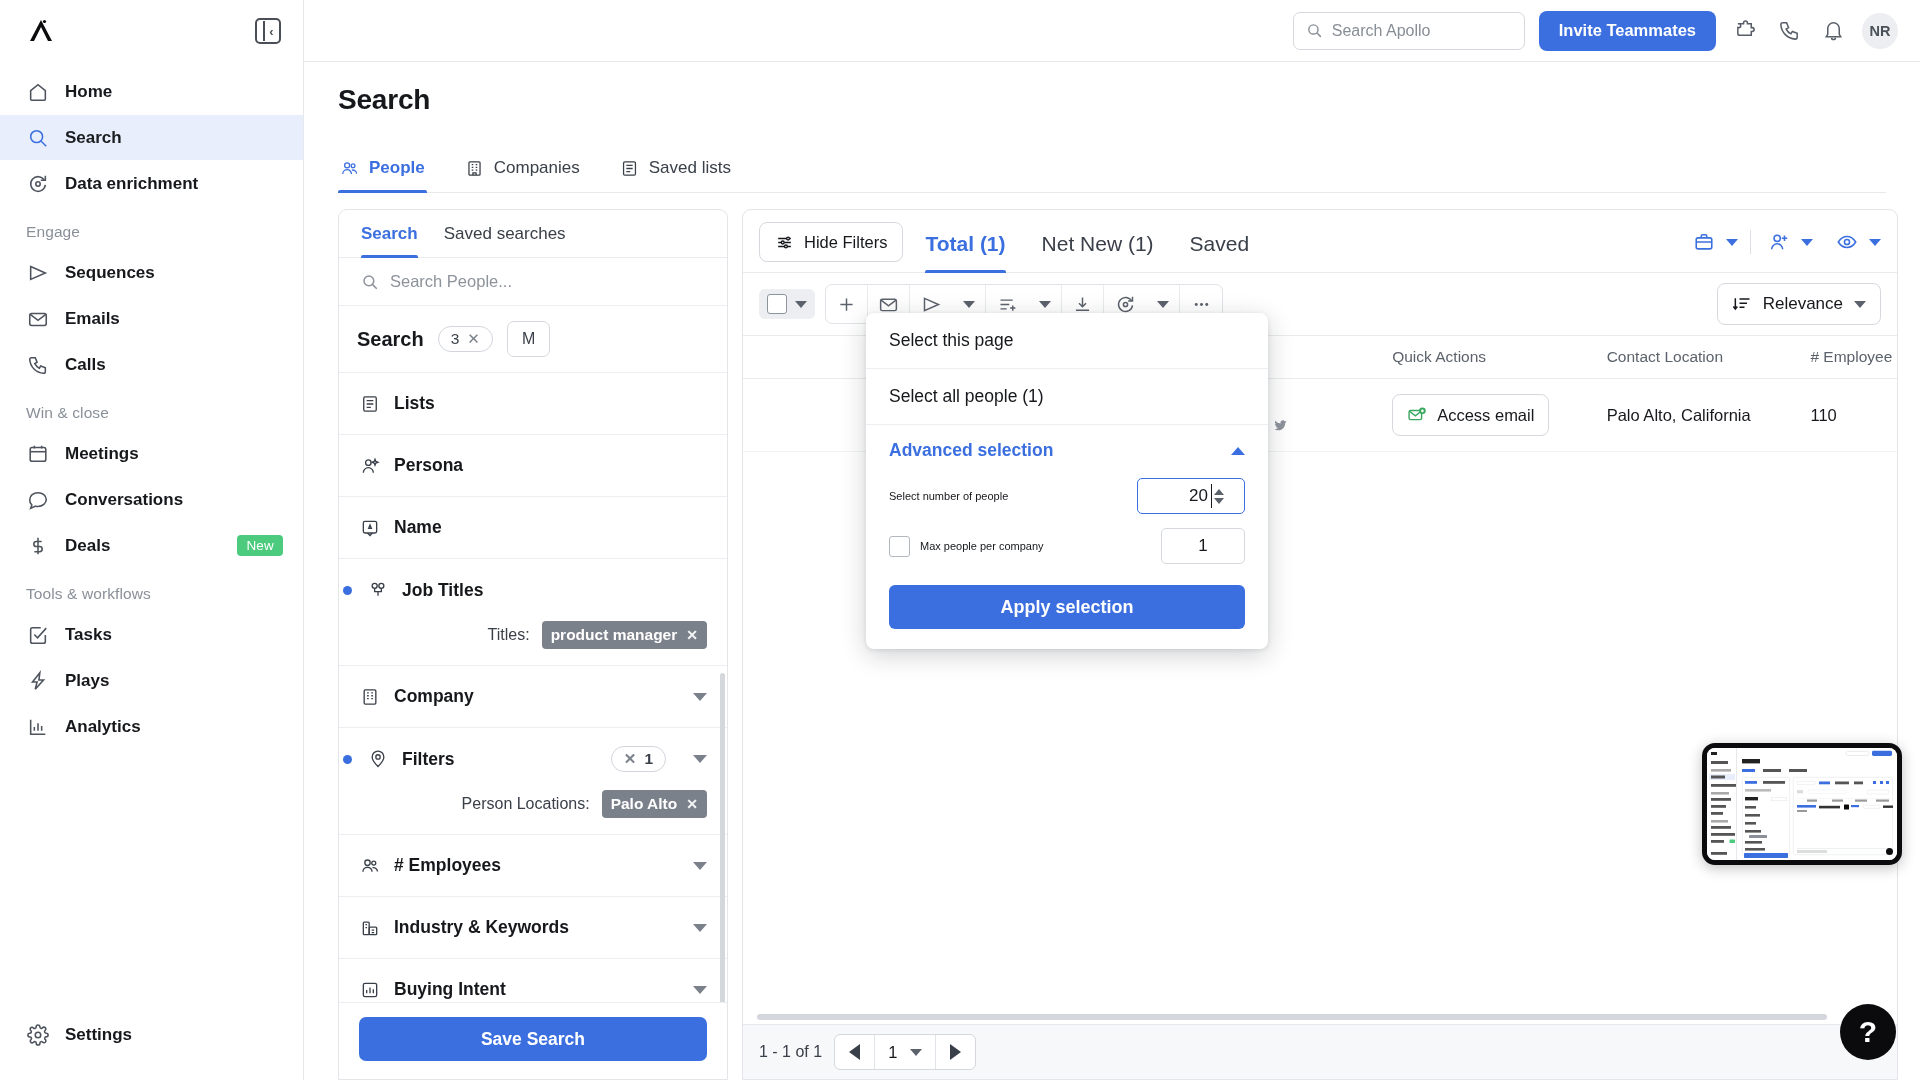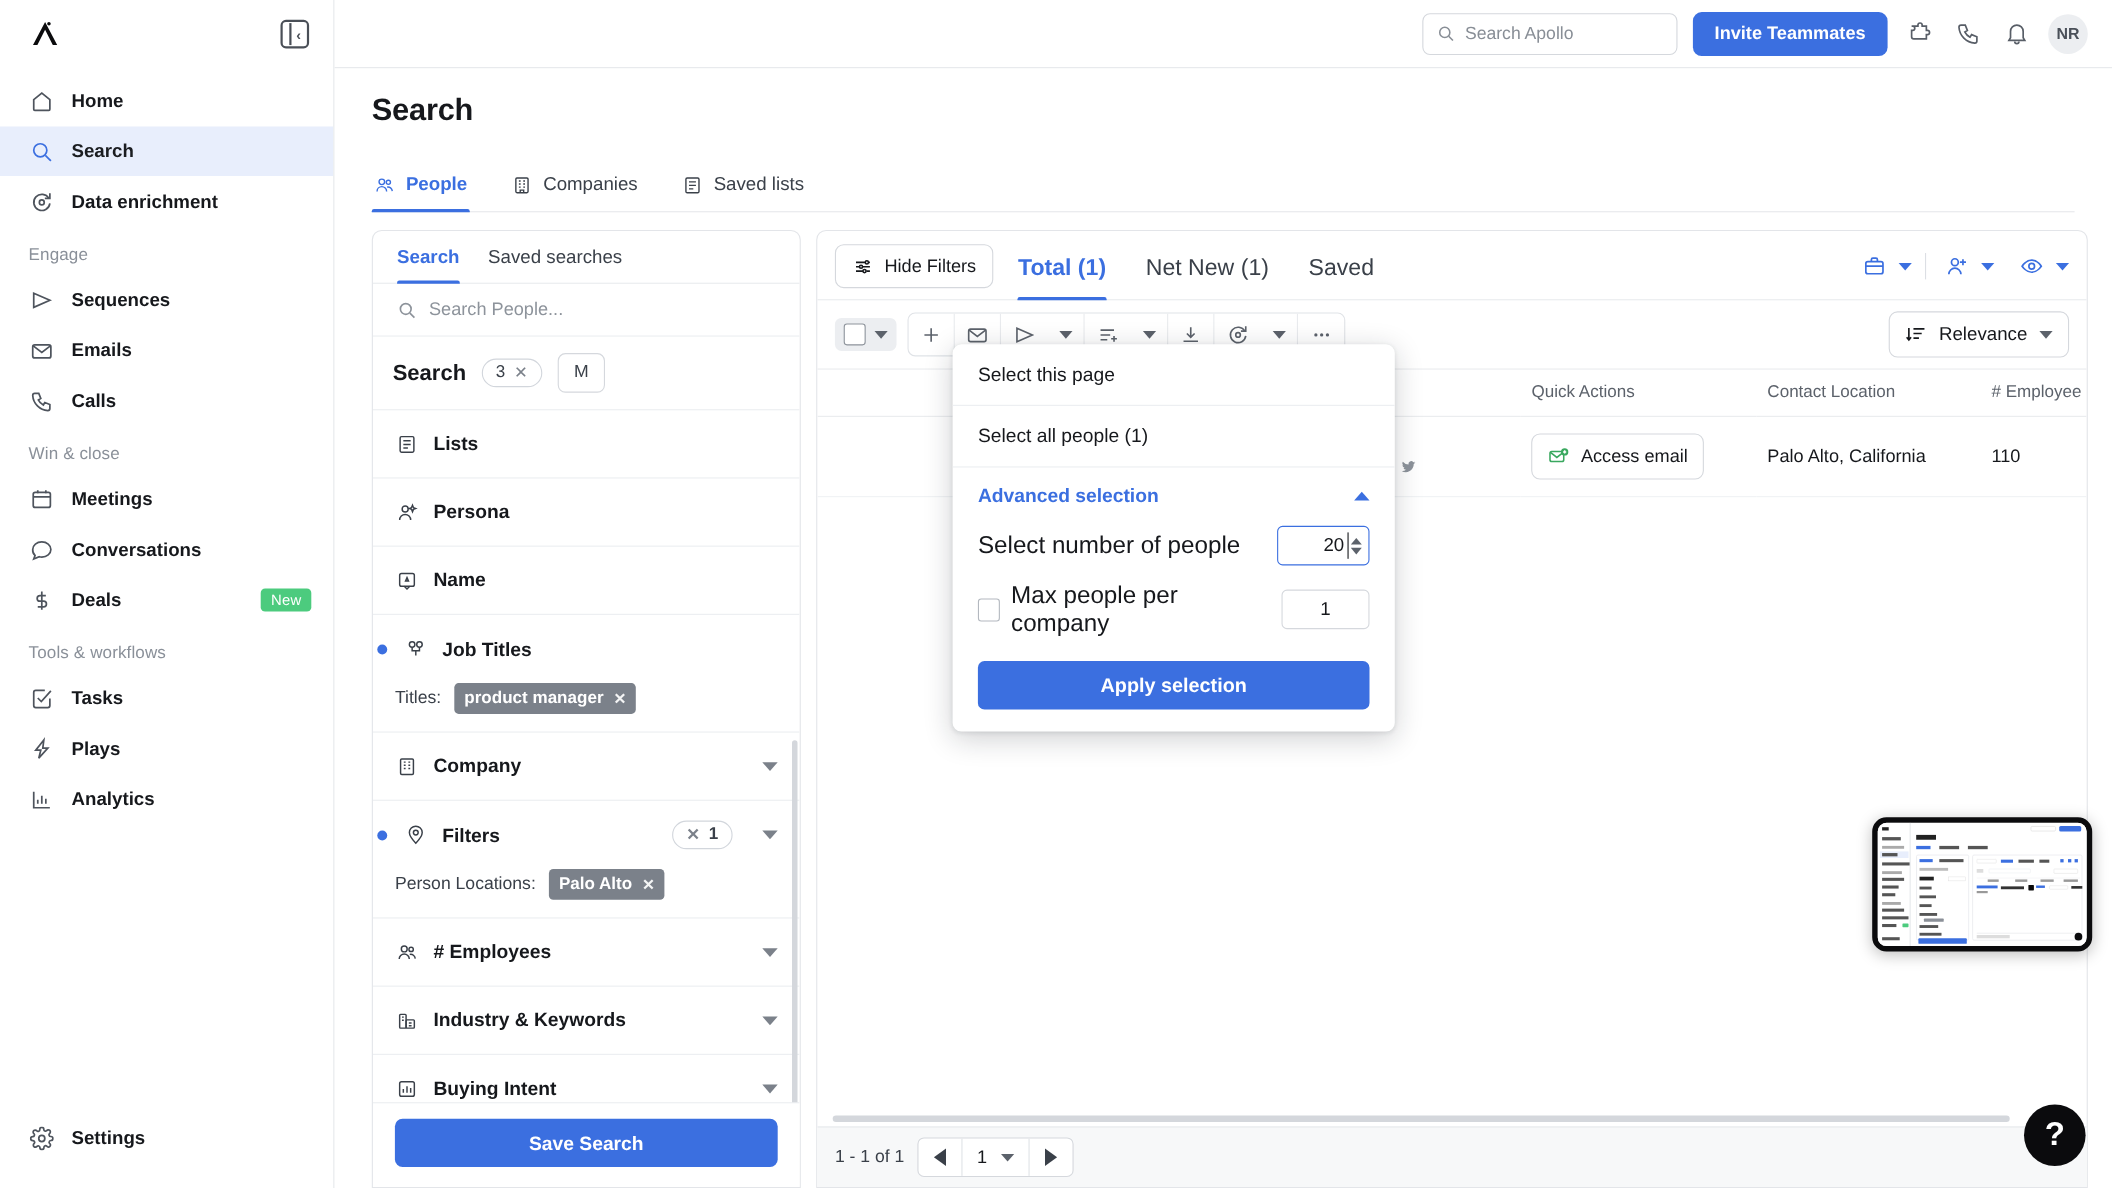--- a/index.html
+++ b/index.html
@@ -113,21 +113,21 @@
     display: flex; align-items: center; gap: 13px; padding: 0 20px; height: 62px;
     border-bottom: 1px solid #eceef1; font-size: 17.5px; color: #16181c; font-weight: 600; cursor: pointer;
   }
   .f-row .dot { width: 9px; height: 9px; border-radius: 50%; background: #3b6fe0; flex: 0 0 9px; margin-left: -16px; margin-right: 2px; }
   .f-row .ico { width: 22px; height: 22px; display: flex; align-items: center; justify-content: center; flex: 0 0 22px; }
   .f-row svg { stroke: #3a4049; fill: none; stroke-width: 1.6; }
   .f-row .spacer { flex: 1; }
   .caret { width: 0; height: 0; border-left: 7px solid transparent; border-right: 7px solid transparent; border-top: 8px solid #7b818a; }
   .f-sub {
     display: flex; align-items: center; gap: 12px; padding: 0 20px 16px 20px;
-    font-size: 16px; color: #3a4049; border-bottom: 1px solid #eceef1;
+    font-size: 16px; color: #3a4049; border-bottom: 1px solid #eceef1; justify-content: flex-end;
   }
   .chip {
     background: #7b818a; color: #fff; font-size: 15.5px; font-weight: 600; border-radius: 4px;
     padding: 5px 9px; display: inline-flex; align-items: center; gap: 9px; cursor: pointer;
   }
   .chip .x { opacity: .92; font-size: 14px; }
   .fp-footer { padding: 14px 20px 18px 20px; background: #fff; border-top: 1px solid #eceef1; }
   .save-search-btn {
     width: 100%; height: 44px; background: #3b6fe0; color: #fff; border-radius: 7px;
     display: flex; align-items: center; justify-content: center; font-size: 17.5px; font-weight: 600; cursor: pointer;
@@ -205,24 +205,24 @@
   .sel-dropdown {
     position: absolute; left: 562px; top: 313px; width: 402px; background: #fff;
     border-radius: 8px; box-shadow: 0 6px 26px rgba(20,25,35,.20), 0 1px 4px rgba(20,25,35,.10);
     z-index: 60; overflow: hidden;
   }
   .sd-item { padding: 17px 23px; font-size: 17.5px; color: #16181c; border-bottom: 1px solid #eceef1; cursor: pointer; }
   .sd-adv { display: flex; align-items: center; padding: 15px 23px 10px 23px; cursor: pointer; }
   .sd-adv span { color: #3b6fe0; font-size: 17.5px; font-weight: 600; }
   .up-caret { margin-left: auto; width: 0; height: 0; border-left: 7px solid transparent; border-right: 7px solid transparent; border-bottom: 8px solid #3b6fe0; }
   .sd-row { display: flex; align-items: center; padding: 7px 23px; gap: 10px; }
-  .sd-row .lbl { font-size: 22px; color: #16181c; }
+  .sd-row .lbl { font-size: 11px; color: #16181c; }
   .num-input {
-    margin-left: auto; width: 84px; height: 36px; border: 1.6px solid #3b6fe0; border-radius: 5px;
-    display: flex; align-items: center; justify-content: flex-end; padding-right: 6px; gap: 6px; background: #fff;
+    margin-left: auto; width: 108px; height: 36px; border: 1.6px solid #3b6fe0; border-radius: 5px;
+    display: flex; align-items: center; justify-content: flex-end; padding-right: 20px; gap: 6px; background: #fff;
   }
   .num-input .val { font-size: 17px; color: #16181c; position: relative; }
   .num-input .val::after { content:""; position:absolute; right:-4px; top:-2px; bottom:-2px; width:1.5px; background:#16181c; }
   .spin { display: flex; flex-direction: column; gap: 3px; }
   .spin i { width: 0; height: 0; border-left: 5px solid transparent; border-right: 5px solid transparent; }
   .spin i.up { border-bottom: 6px solid #5c626b; }
   .spin i.dn { border-top: 6px solid #5c626b; }
   .num-input2 {
     margin-left: auto; width: 84px; height: 36px; border: 1px solid #d5d8dd; border-radius: 5px;
     display: flex; align-items: center; justify-content: center; font-size: 17px; color: #16181c; background: #fff;

